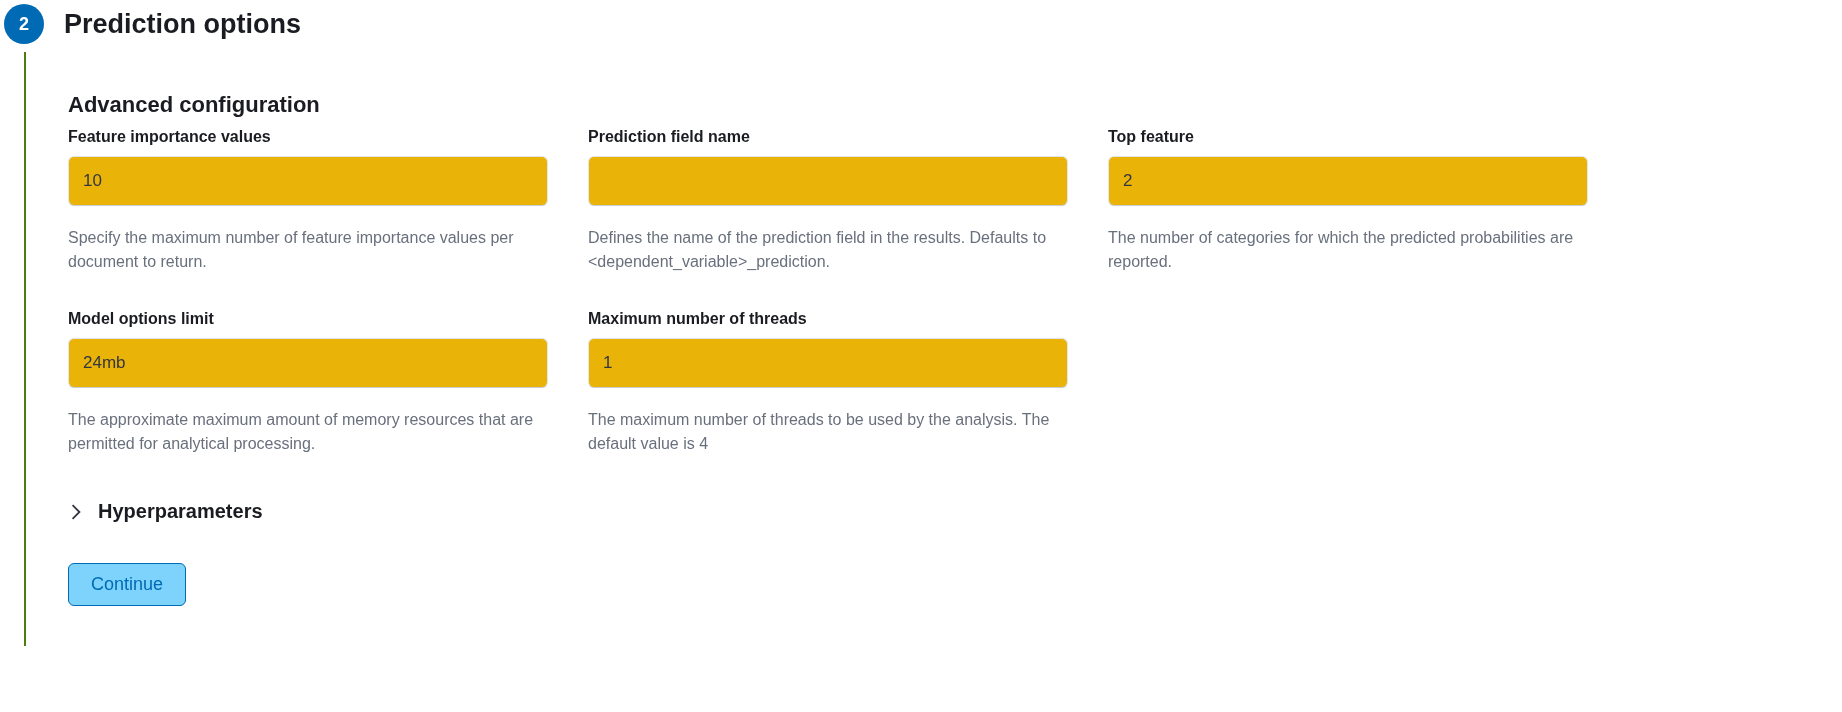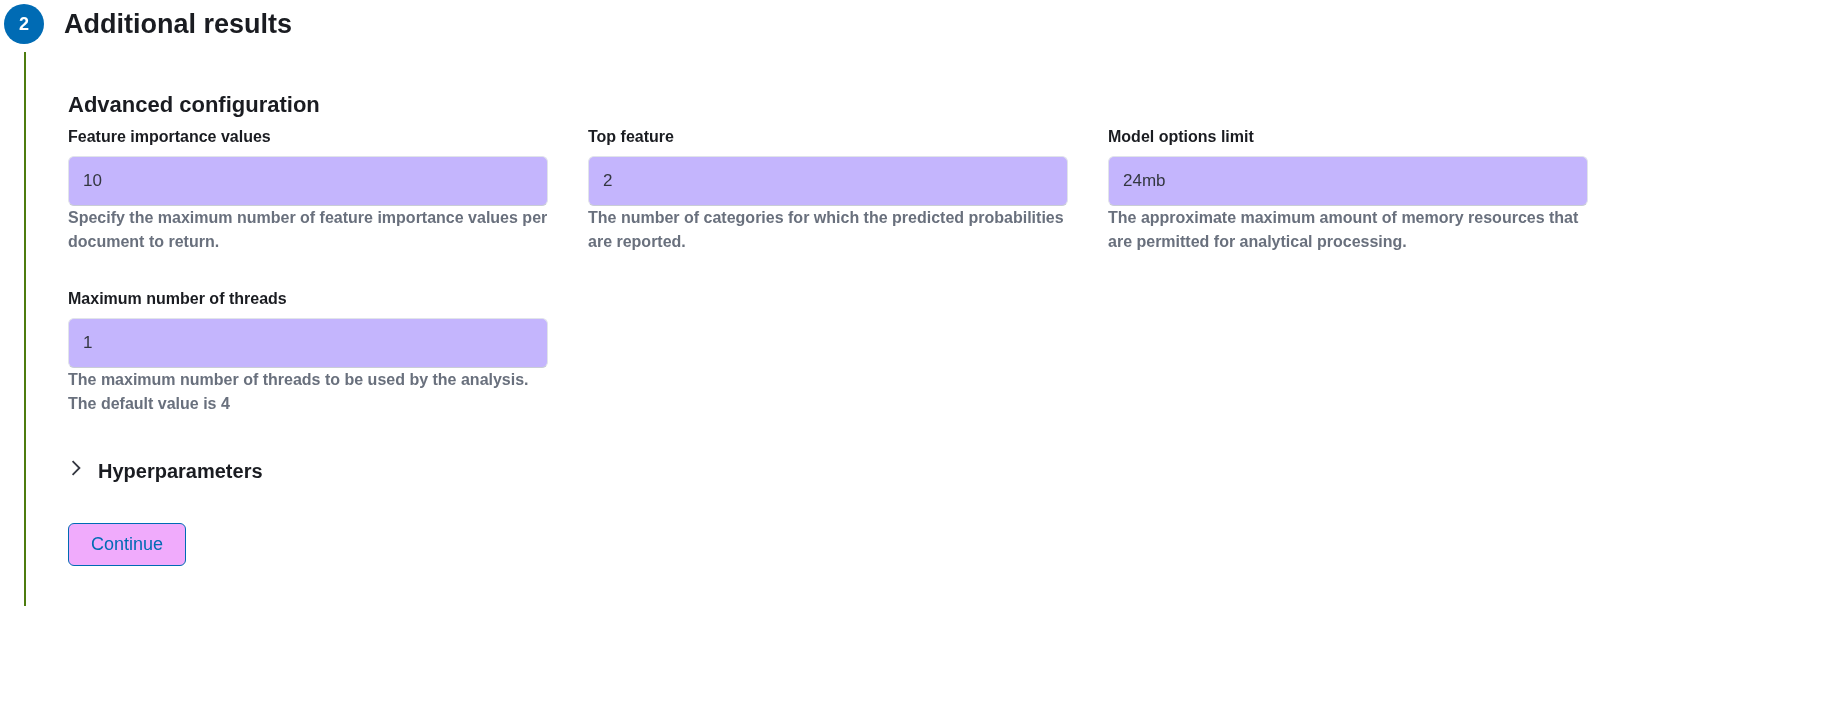--- a/index.html
+++ b/index.html
@@ -70,37 +70,36 @@
       font-size: 16px;
       font-weight: 600;
       color: #1a1c21;
       margin-bottom: 10px;
     }
     .field-input {
       width: 100%;
       height: 50px;
       padding: 12px 14px;
       font-size: 17px;
-      background: #c4b5fd;
+      background: #eab308;
       border: 1px solid #e1e4ea;
       border-bottom: 1px solid #c9cdd6;
       border-radius: 6px;
       color: #343741;
       font-family: inherit;
     }
     .field-help {
       font-size: 16px;
       color: #69707d;
-      margin-top: 0;
+      margin-top: 20px;
       line-height: 1.5;
-      font-weight: bold;
     }
     .accordion {
       display: flex;
-      align-items: flex-start;
+      align-items: center;
       gap: 14px;
       margin-top: 44px;
       cursor: pointer;
       user-select: none;
     }
     .accordion-icon {
       width: 16px;
       height: 16px;
       display: inline-flex;
       align-items: center;
@@ -113,47 +112,52 @@
     .accordion-title {
       font-size: 20px;
       font-weight: 700;
       color: #1a1c21;
     }
     .continue-btn {
       margin-top: 40px;
       padding: 10px 22px;
       font-size: 18px;
       color: #006bb4;
-      background: #f0abfc;
+      background: #7dd3fc;
       border: 1px solid #006bb4;
       border-radius: 6px;
       cursor: pointer;
       font-family: inherit;
       font-weight: 400;
     }
   </style>
 </head>
 <body>
 
 <div class="step-container">
   <div class="step-number">2</div>
-  <div class="step-title">Additional results</div>
+  <div class="step-title">Prediction options</div>
 </div>
 
 <div class="step-body">
   <div class="section-title">Advanced configuration</div>
 
   <div class="fields-grid">
 
     <div class="field">
       <label class="field-label">Feature importance values</label>
       <input type="text" class="field-input" value="10" style="">
       <div class="field-help">Specify the maximum number of feature importance values per document to return.</div>
     </div>
 
+    <div class="field">
+      <label class="field-label">Prediction field name</label>
+      <input type="text" class="field-input" value="" style="">
+      <div class="field-help">Defines the name of the prediction field in the results. Defaults to &lt;dependent_variable&gt;_prediction.</div>
+    </div>
 
     <div class="field">
       <label class="field-label">Top feature</label>
       <input type="text" class="field-input" value="2" style="">
       <div class="field-help">The number of categories for which the predicted probabilities are reported.</div>
     </div>
 
     <div class="field">
       <label class="field-label">Model options limit</label>
       <input type="text" class="field-input" value="24mb" style="">

